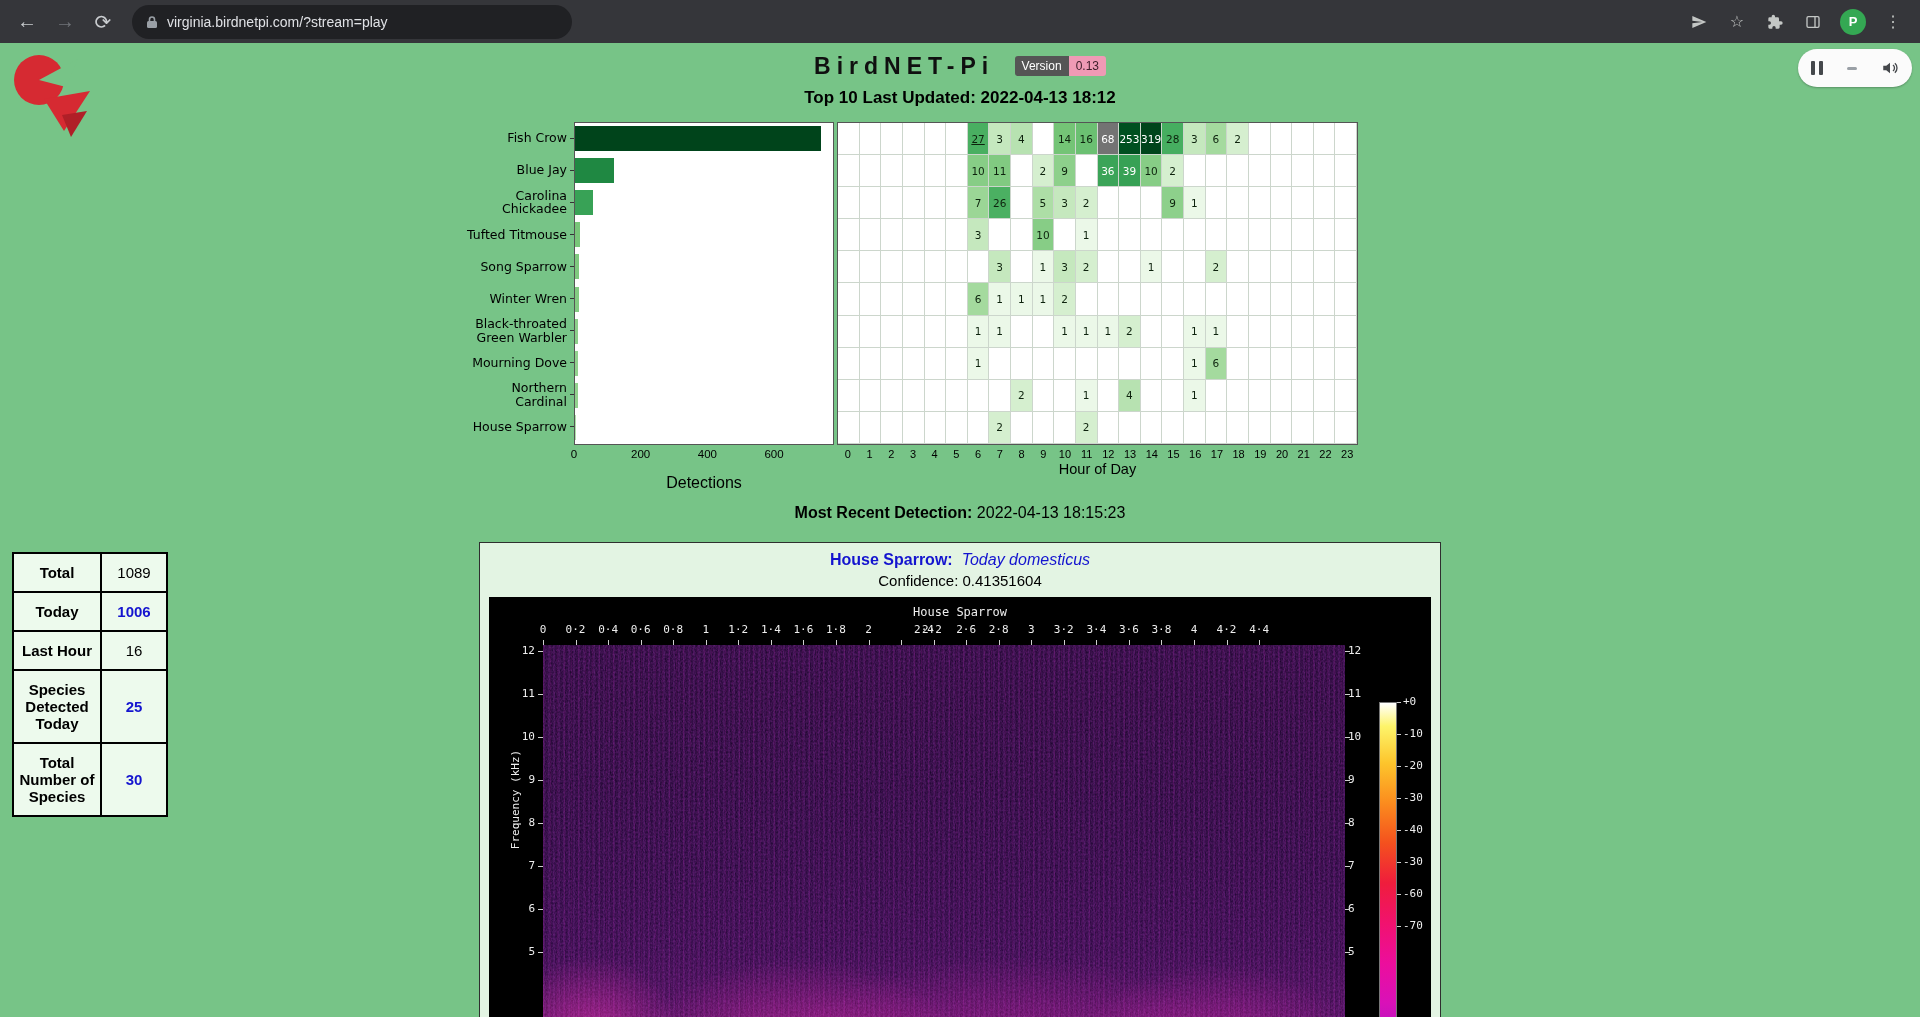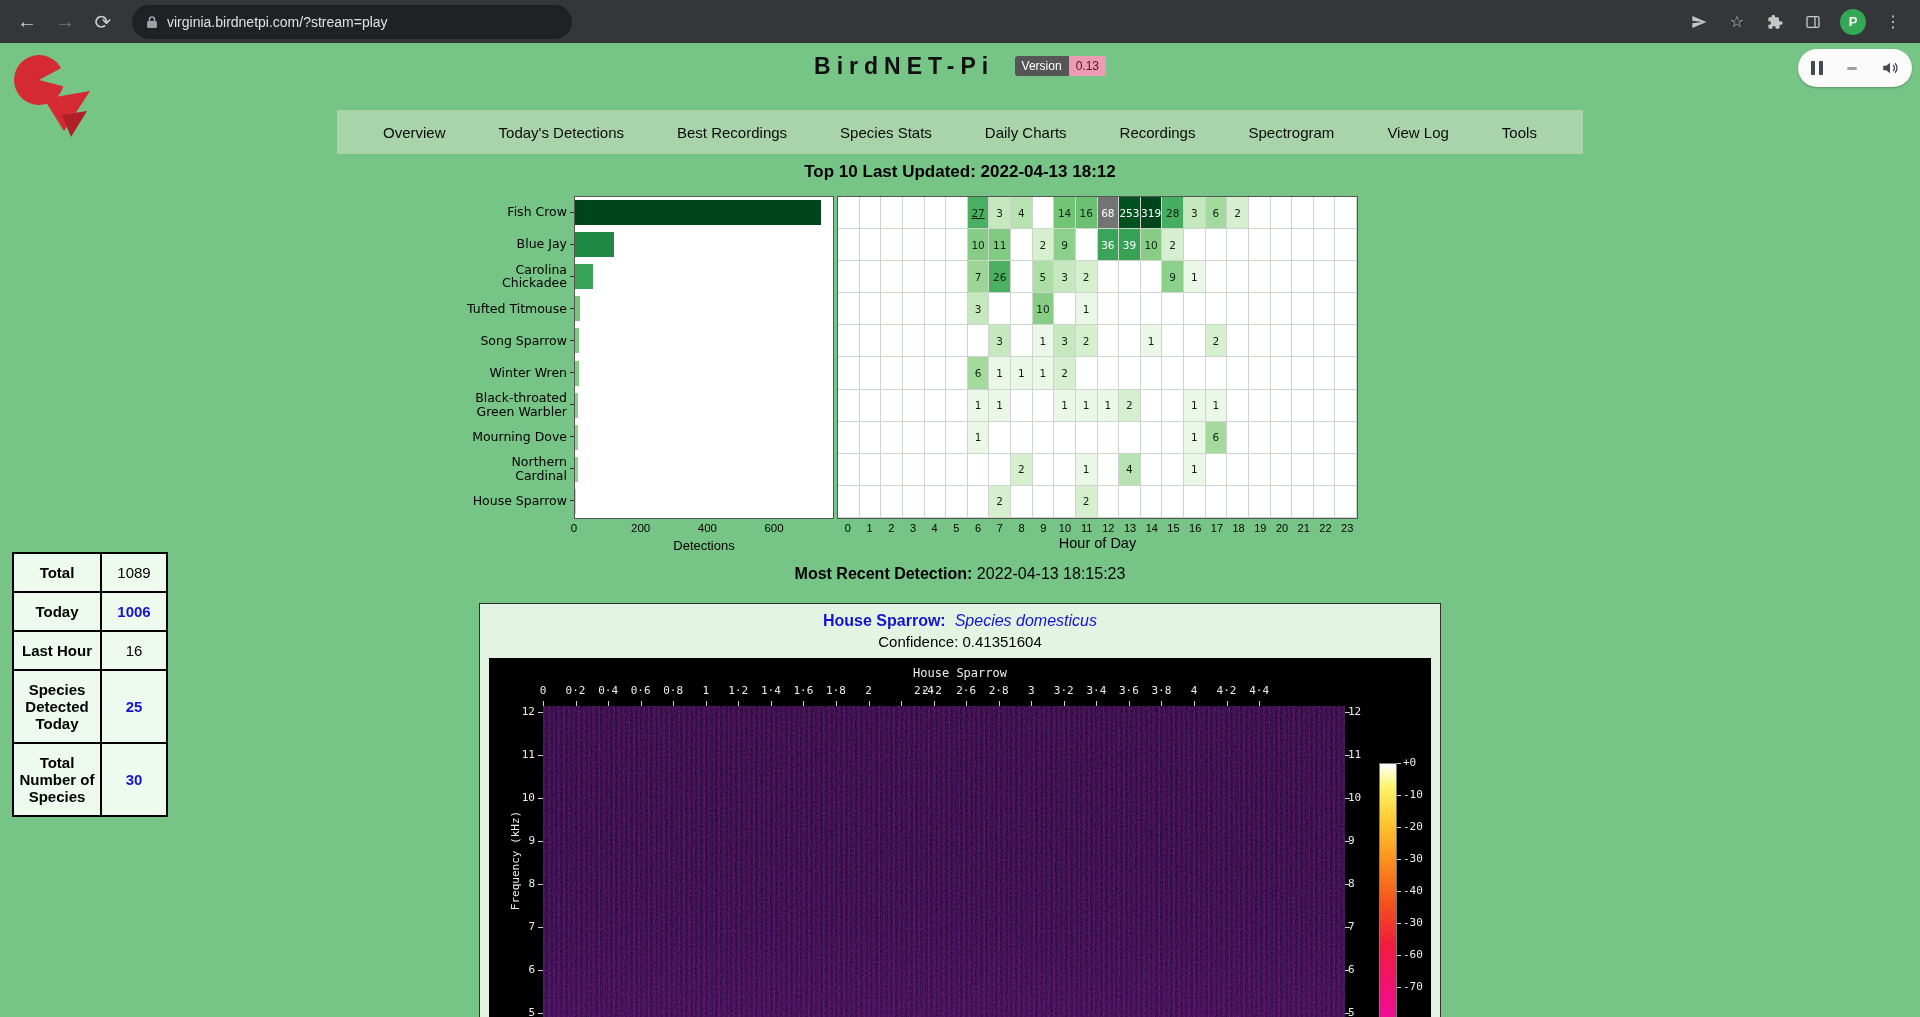--- a/index.html
+++ b/index.html
@@ -41,21 +41,21 @@
   .species-label{height:32.1px;display:flex;align-items:center;justify-content:flex-end;text-align:right;font-size:12.5px;line-height:13.5px;color:#000;}
   .species-label::after{content:"";display:inline-block;width:4px;height:1px;background:#333;margin-left:3px;flex:0 0 auto;}
   .bar-plot{width:260px;height:323px;background:#fff;border:1px solid #555;position:relative;}
   .bar{position:absolute;left:0;height:25px;}
   .heat-plot{width:521px;height:323px;border:1px solid #555;margin-left:3px;background:#fff;display:grid;grid-template-columns:repeat(24,1fr);grid-auto-rows:32.1px;}
   .heat-cell{border-right:1px solid #ccd6cc;border-bottom:1px solid #ccd6cc;display:flex;align-items:center;justify-content:center;font-size:10.5px;}
   .axis-row{display:flex;margin-left:462px;}
   .bar-ticks{width:260px;position:relative;height:16px;font-size:11.5px;}
   .bar-tick{position:absolute;transform:translateX(-50%);top:3px;}
   .heat-ticks{width:521px;margin-left:3px;display:grid;grid-template-columns:repeat(24,1fr);font-size:11px;text-align:center;padding-top:3px;}
-  .bar-axis-title{width:260px;text-align:center;font-size:13px;margin-top:3px;}
+  .bar-axis-title{width:260px;text-align:center;font-size:16px;margin-top:13px;}
   .heat-axis-title{width:521px;margin-left:3px;text-align:center;font-size:14.5px;}
 
   .recent{text-align:center;font-size:16px;margin-top:12px;color:#000;}
 
   
   .stats-table{position:absolute;left:12px;top:509px;border-collapse:collapse;font-size:15px;}
   .stats-table td{border:2px solid #000;background:#edfaed;text-align:center;padding:10px 5px;vertical-align:middle;}
   .stats-table .lbl{font-weight:bold;width:88px;color:#000;}
   .stats-table .val{width:66px;color:#000;}
   .stats-table .val.link{color:#1414cf;font-weight:bold;cursor:pointer;}
@@ -157,31 +157,20 @@
     <div class="mid-dash"></div>
     <div style="display:flex;cursor:pointer;">
       <svg width="18" height="18" viewBox="0 0 24 24" fill="#45484c">
           <path d="M3 9v6h4l5 4V5L7 9H3z"></path>
           <path d="M16 8a5 5 0 010 8" fill="none" stroke="#45484c" stroke-width="1.8"></path>
           <path d="M18.5 5.8a8.2 8.2 0 010 12.4" fill="none" stroke="#45484c" stroke-width="1.8"></path>
         </svg>
     </div>
   </div>
 
-  <div class="nav-bar">
-      <div class="nav-item">Overview</div>
-      <div class="nav-item">Today's Detections</div>
-      <div class="nav-item">Best Recordings</div>
-      <div class="nav-item">Species Stats</div>
-      <div class="nav-item">Daily Charts</div>
-      <div class="nav-item">Recordings</div>
-      <div class="nav-item">Spectrogram</div>
-      <div class="nav-item">View Log</div>
-      <div class="nav-item">Tools</div>
-    </div>
 
   <div class="chart-title">Top 10 Last Updated: 2022-04-13 18:12</div>
 
   <div class="chart-wrap">
     <div class="species-col">
         <div class="species-label">Fish Crow</div>
         <div class="species-label">Blue Jay</div>
         <div class="species-label">Carolina Chickadee</div>
         <div class="species-label">Tufted Titmouse</div>
         <div class="species-label">Song Sparrow</div>
@@ -512,21 +501,21 @@
       </tbody>
   </table>
 
   <div class="recent">
     <b>Most Recent Detection:</b>
     <span>2022-04-13 18:15:23</span>
   </div>
 
   <div class="panel">
     <div class="panel-line1">
-      <span class="common">House Sparrow:</span><span class="sci">Species domesticus</span>
+      <span class="common">House Sparrow:</span><span class="sci">Today domesticus</span>
     </div>
     <div class="panel-line2">Confidence: 0.41351604</div>
 
     <div class="spectro">
       <div class="spec-title">House Sparrow</div>
       <div class="freq-label">Frequency (kHz)</div>
       <div class="spec-plot">
         <svg class="grain" width="100%" height="100%" preserveAspectRatio="none">
           <filter id="grain">
               <feTurbulence type="fractalNoise" baseFrequency="0.8 0.45" numOctaves="2" seed="7"></feTurbulence>

